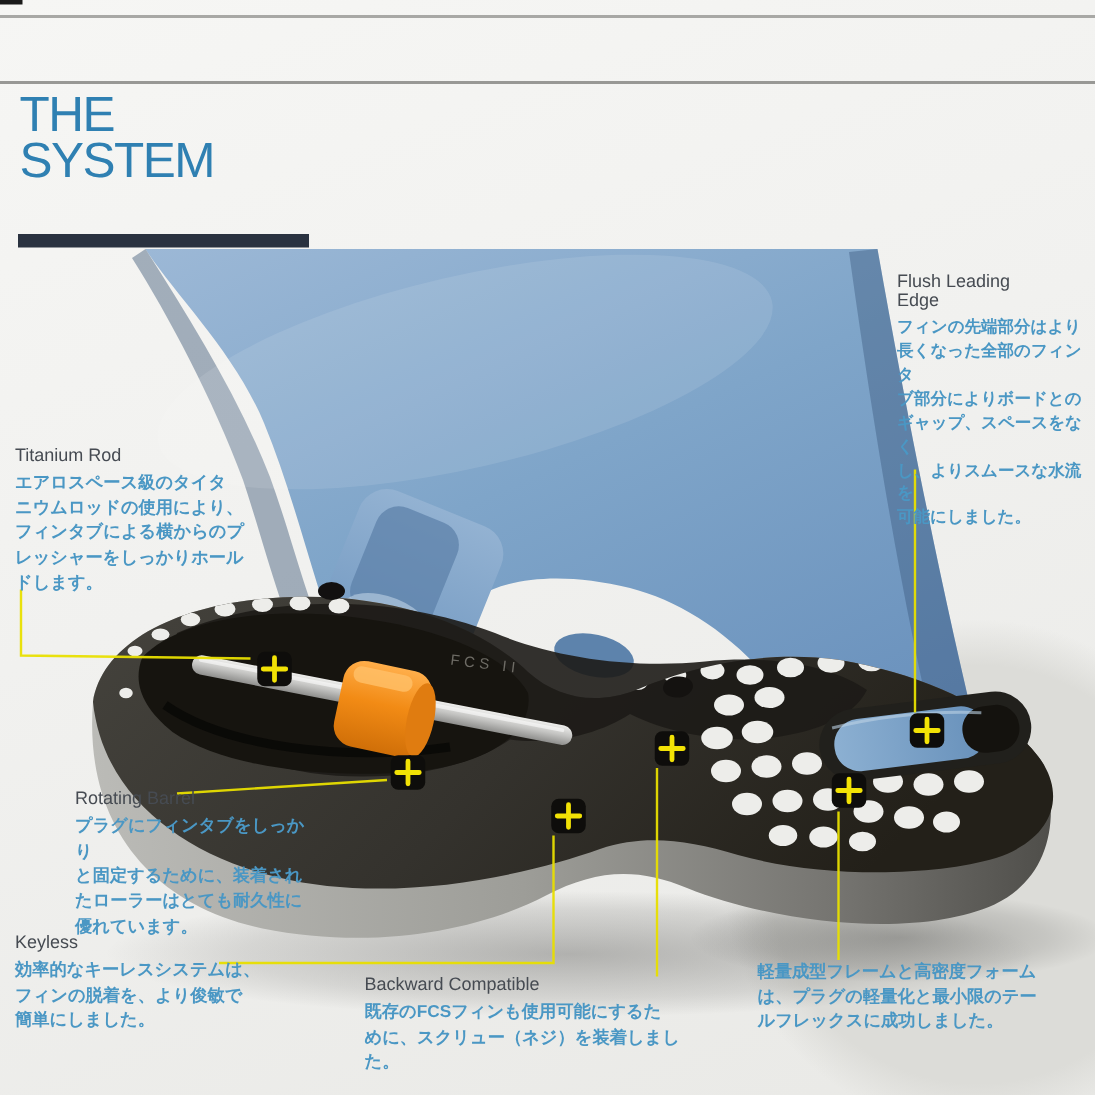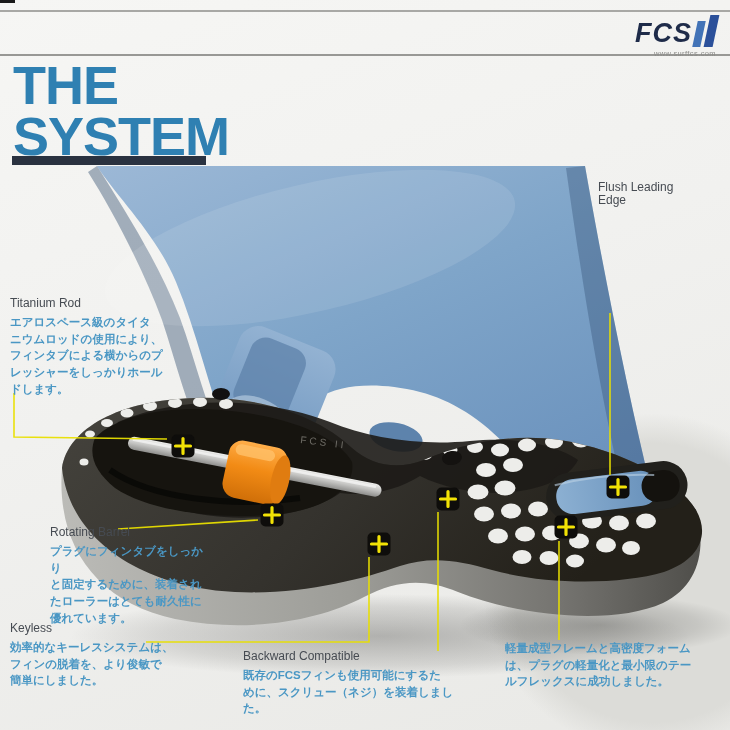--- a/index.html
+++ b/index.html
@@ -18,22 +18,22 @@
     position:absolute;right:24px;top:6px;font-size:27px;font-weight:bold;font-style:italic;
     color:#1e2b49;letter-spacing:1px;line-height:1;
   }
   .logo-bar{position:absolute;transform:skewX(-12deg);}
   .logo-bar.b1{right:13px;top:7px;width:8px;height:26px;background:#4273b7;}
   .logo-bar.b2{right:0px;top:1px;width:9px;height:32px;background:#2b509a;}
   .logo-url{
     position:absolute;right:0;top:35px;font-size:7.5px;color:#8b8b88;letter-spacing:.4px;
   }
   .title{
-    position:absolute;left:13px;top:60px;color:#2f80b2;font-size:54px;line-height:.95;
-    letter-spacing:-1px;white-space:pre-line;font-weight:700;
+    position:absolute;left:13px;top:60px;color:#2f80b2;font-size:33px;line-height:.95;
+    letter-spacing:-1px;white-space:pre-line;font-weight:400;
   }
   .title-underline{position:absolute;left:12px;top:156px;width:194px;height:9px;background:#2a3240;}
 
   
   .ann{position:absolute;}
   .ann h3{
     margin:0 0 4px 0;font-size:12px;font-weight:400;color:#464b52;
     line-height:1.08;white-space:pre-line;letter-spacing:0;
   }
   .ann p{
@@ -270,26 +270,20 @@
         <rect x="-11.5" y="-11.5" width="23" height="23" rx="5" fill="#0e0d0b"></rect>
         <path d="M -7.5 0 H 7.5 M 0 -7.5 V 7.5" stroke="#f2e205" stroke-width="3.2"></path>
       </g>
     </g>
   </svg>
 
   <div class="corner-tick txt"></div>
   <div class="rule r1 txt"></div>
   <div class="rule r2 txt"></div>
 
-  <div class="logo txt">
-    <span class="logo-fcs">FCS</span>
-    <span class="logo-bar b1"></span>
-    <span class="logo-bar b2"></span>
-    <span class="logo-url">www.surffcs.com</span>
-  </div>
 
   <div class="title txt">THE
 SYSTEM</div>
   <div class="title-underline txt"></div>
 
   <div class="ann ann-titanium txt">
     <h3>Titanium Rod</h3>
     <p>エアロスペース級のタイタ
 ニウムロッドの使用により、
 フィンタブによる横からのプ
@@ -314,20 +308,26 @@
 
   <div class="ann ann-backward txt">
     <h3>Backward Compatible</h3>
     <p>既存のFCSフィンも使用可能にするた
 めに、スクリュー（ネジ）を装着しました。</p>
   </div>
 
   <div class="ann ann-flush txt">
     <h3>Flush Leading
 Edge</h3>
+    <p>フィンの先端部分はより
+長くなった全部のフィンタ
+ブ部分によりボードとの
+ギャップ、スペースをなく
+し、よりスムースな水流を
+可能にしました。</p>
   </div>
 
   <div class="ann ann-honeycomb txt">
     <p>軽量成型フレームと高密度フォーム
 は、プラグの軽量化と最小限のテー
 ルフレックスに成功しました。</p>
   </div>
 
 </div>
 

